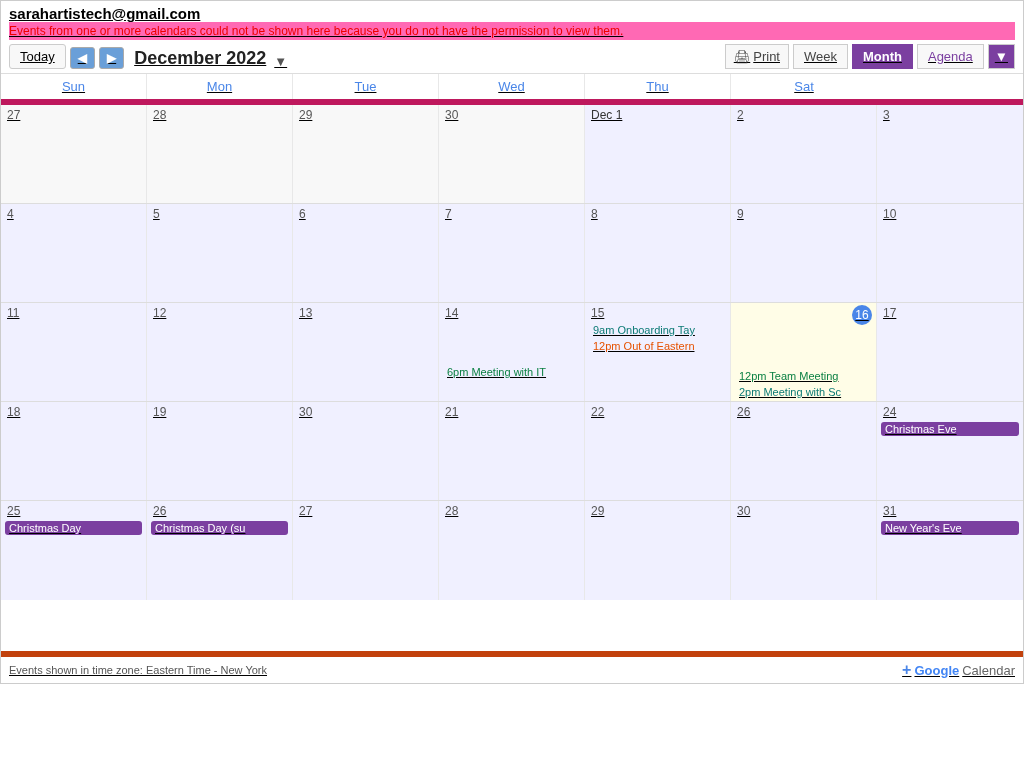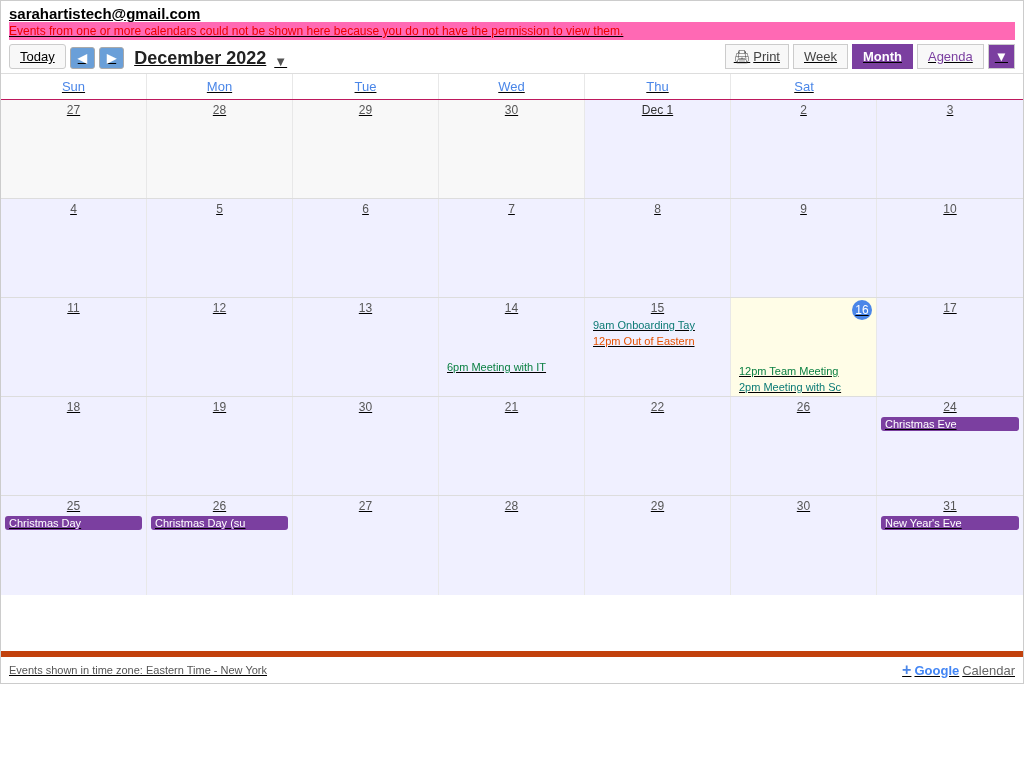--- a/index.html
+++ b/index.html
@@ -18,32 +18,32 @@
     #dropdown-arrow { cursor: pointer; color: #555; margin-left: 4px; }
     .spacer { flex: 1; }
     .view-btn { border: 1px solid #ccc; background: #f8f8f8; padding: 4px 10px; cursor: pointer; font-size: 13px; color: #444; }
     .view-btn.active { background: #7b3fa0; color: #fff; border-color: #7b3fa0; font-weight: bold; }
     #print-btn { border: 1px solid #ccc; background: #f8f8f8; padding: 4px 8px; cursor: pointer; font-size: 13px; color: #444; display: flex; align-items: center; gap: 3px; }
     #agenda-btn { border: 1px solid #ccc; background: #f8f8f8; padding: 4px 10px; cursor: pointer; font-size: 13px; color: #7b3fa0; }
     #agenda-dropdown { border: 1px solid #ccc; background: #7b3fa0; color: #fff; padding: 4px 6px; cursor: pointer; }
 
     #calendar { flex: 1; display: flex; flex-direction: column; overflow: hidden; }
 
-    #day-headers { display: grid; grid-template-columns: repeat(7, 1fr); background: #fff; border-bottom: 1px solid #be185d; }
+    #day-headers { display: grid; grid-template-columns: repeat(7, 1fr); background: #fff; border-bottom: 6px solid #be185d; }
     .day-header { text-align: center; padding: 5px 0; font-size: 13px; font-weight: normal; color: #4a86e8; border-right: 1px solid #e8e8e8; }
     .day-header:last-child { border-right: none; }
 
     #grid { flex: 1; display: grid; grid-template-rows: repeat(6, 1fr); }
     .week-row { display: grid; grid-template-columns: repeat(7, 1fr); border-bottom: 1px solid #ddd; }
     .week-row:last-child { border-bottom: none; }
     .day-cell { border-right: 1px solid #e8e8e8; padding: 2px 4px; position: relative; background: #f0f0ff; min-height: 0; overflow: hidden; }
     .day-cell:last-child { border-right: none; }
     .day-cell.today { background: #fffde7; }
     .day-cell.other-month { background: #f8f8f8; }
-    .day-num { text-align: center; font-size: 12px; color: #555; padding: 1px 2px; }
+    .day-num { text-align: left; font-size: 12px; color: #555; padding: 1px 2px; }
     .day-num.today-num { background: #4a86e8; color: #fff; border-radius: 50%; width: 20px; height: 20px; display: flex; align-items: center; justify-content: center; margin-left: auto; font-size: 12px; }
     .day-num.dec1 { color: #333; }
 
     .event { border-radius: 3px; padding: 1px 4px; font-size: 11px; margin-top: 2px; white-space: nowrap; overflow: hidden; text-overflow: ellipsis; cursor: pointer; }
     .event-purple { background: #7b3fa0; color: #fff; }
     .event-green { color: #0b8043; font-weight: normal; margin-top: 44px; }
     .event-teal { color: #0b7a75; font-weight: normal; }
     .event-yellow { color: #e65100; font-weight: normal; }
 
     #footer { border-top: 6px solid #c2410c; padding: 4px 8px; display: flex; align-items: center; justify-content: space-between; font-size: 11px; color: #555; background: #fff; }

